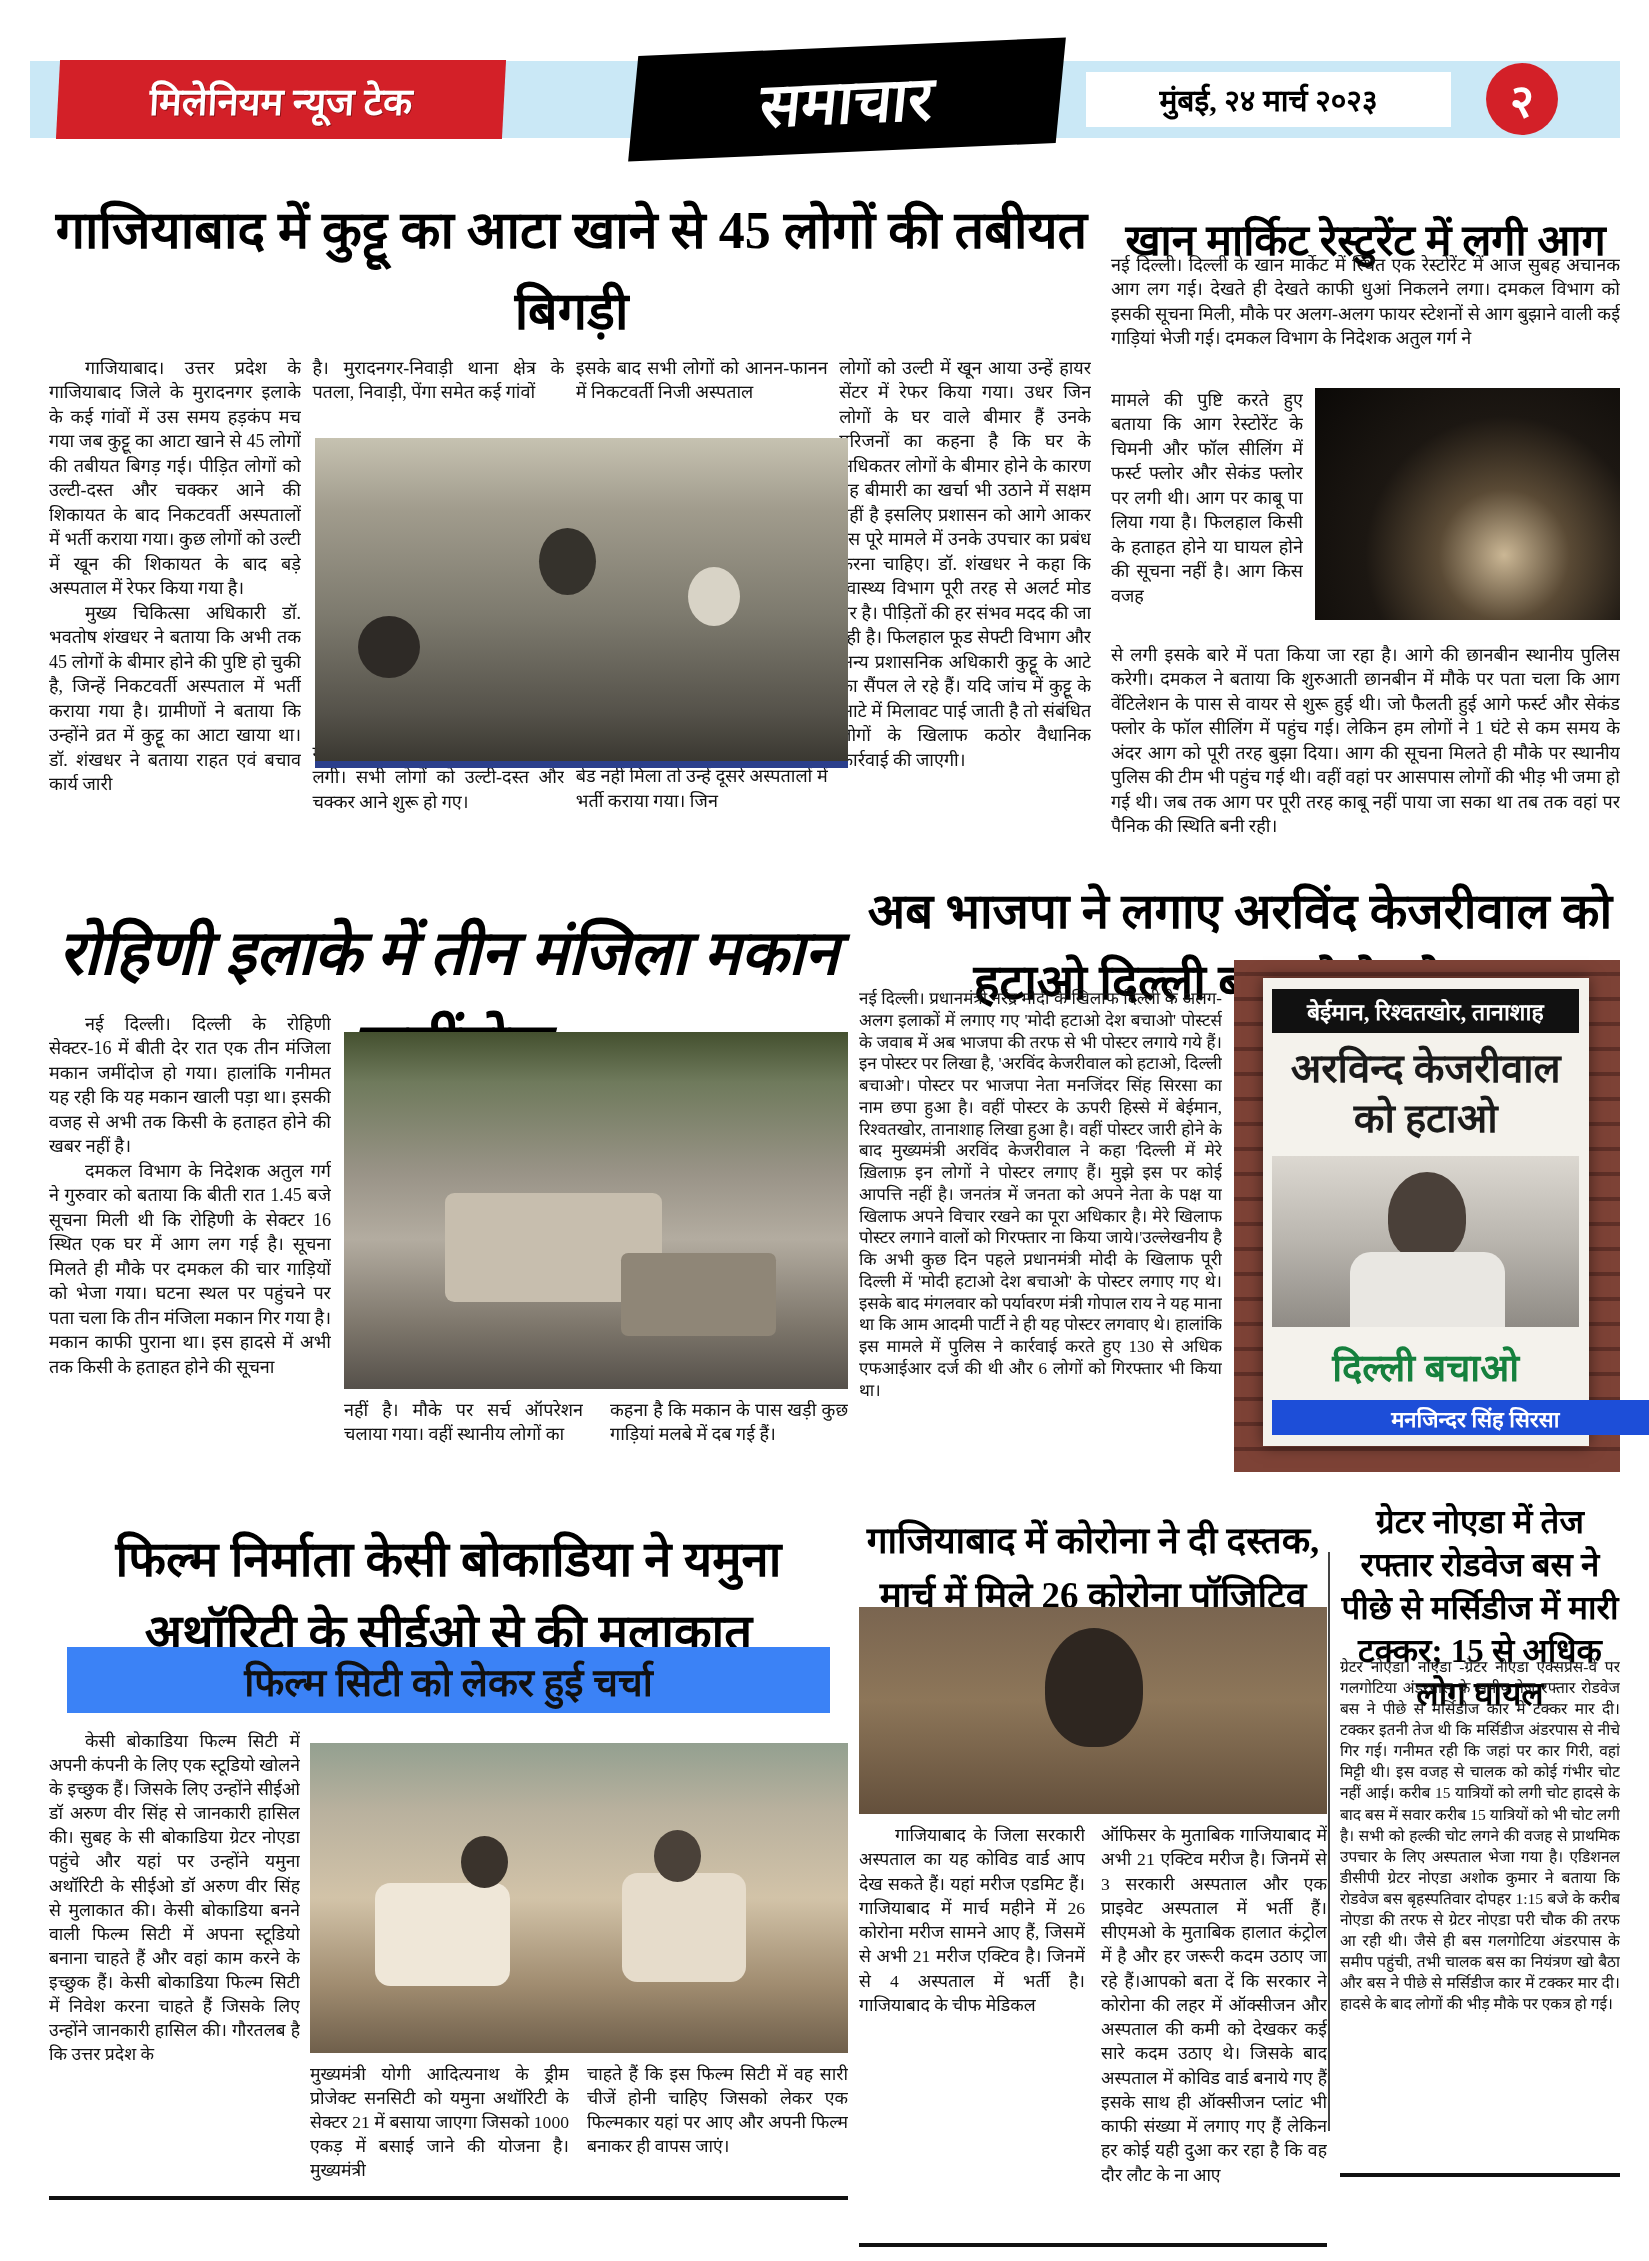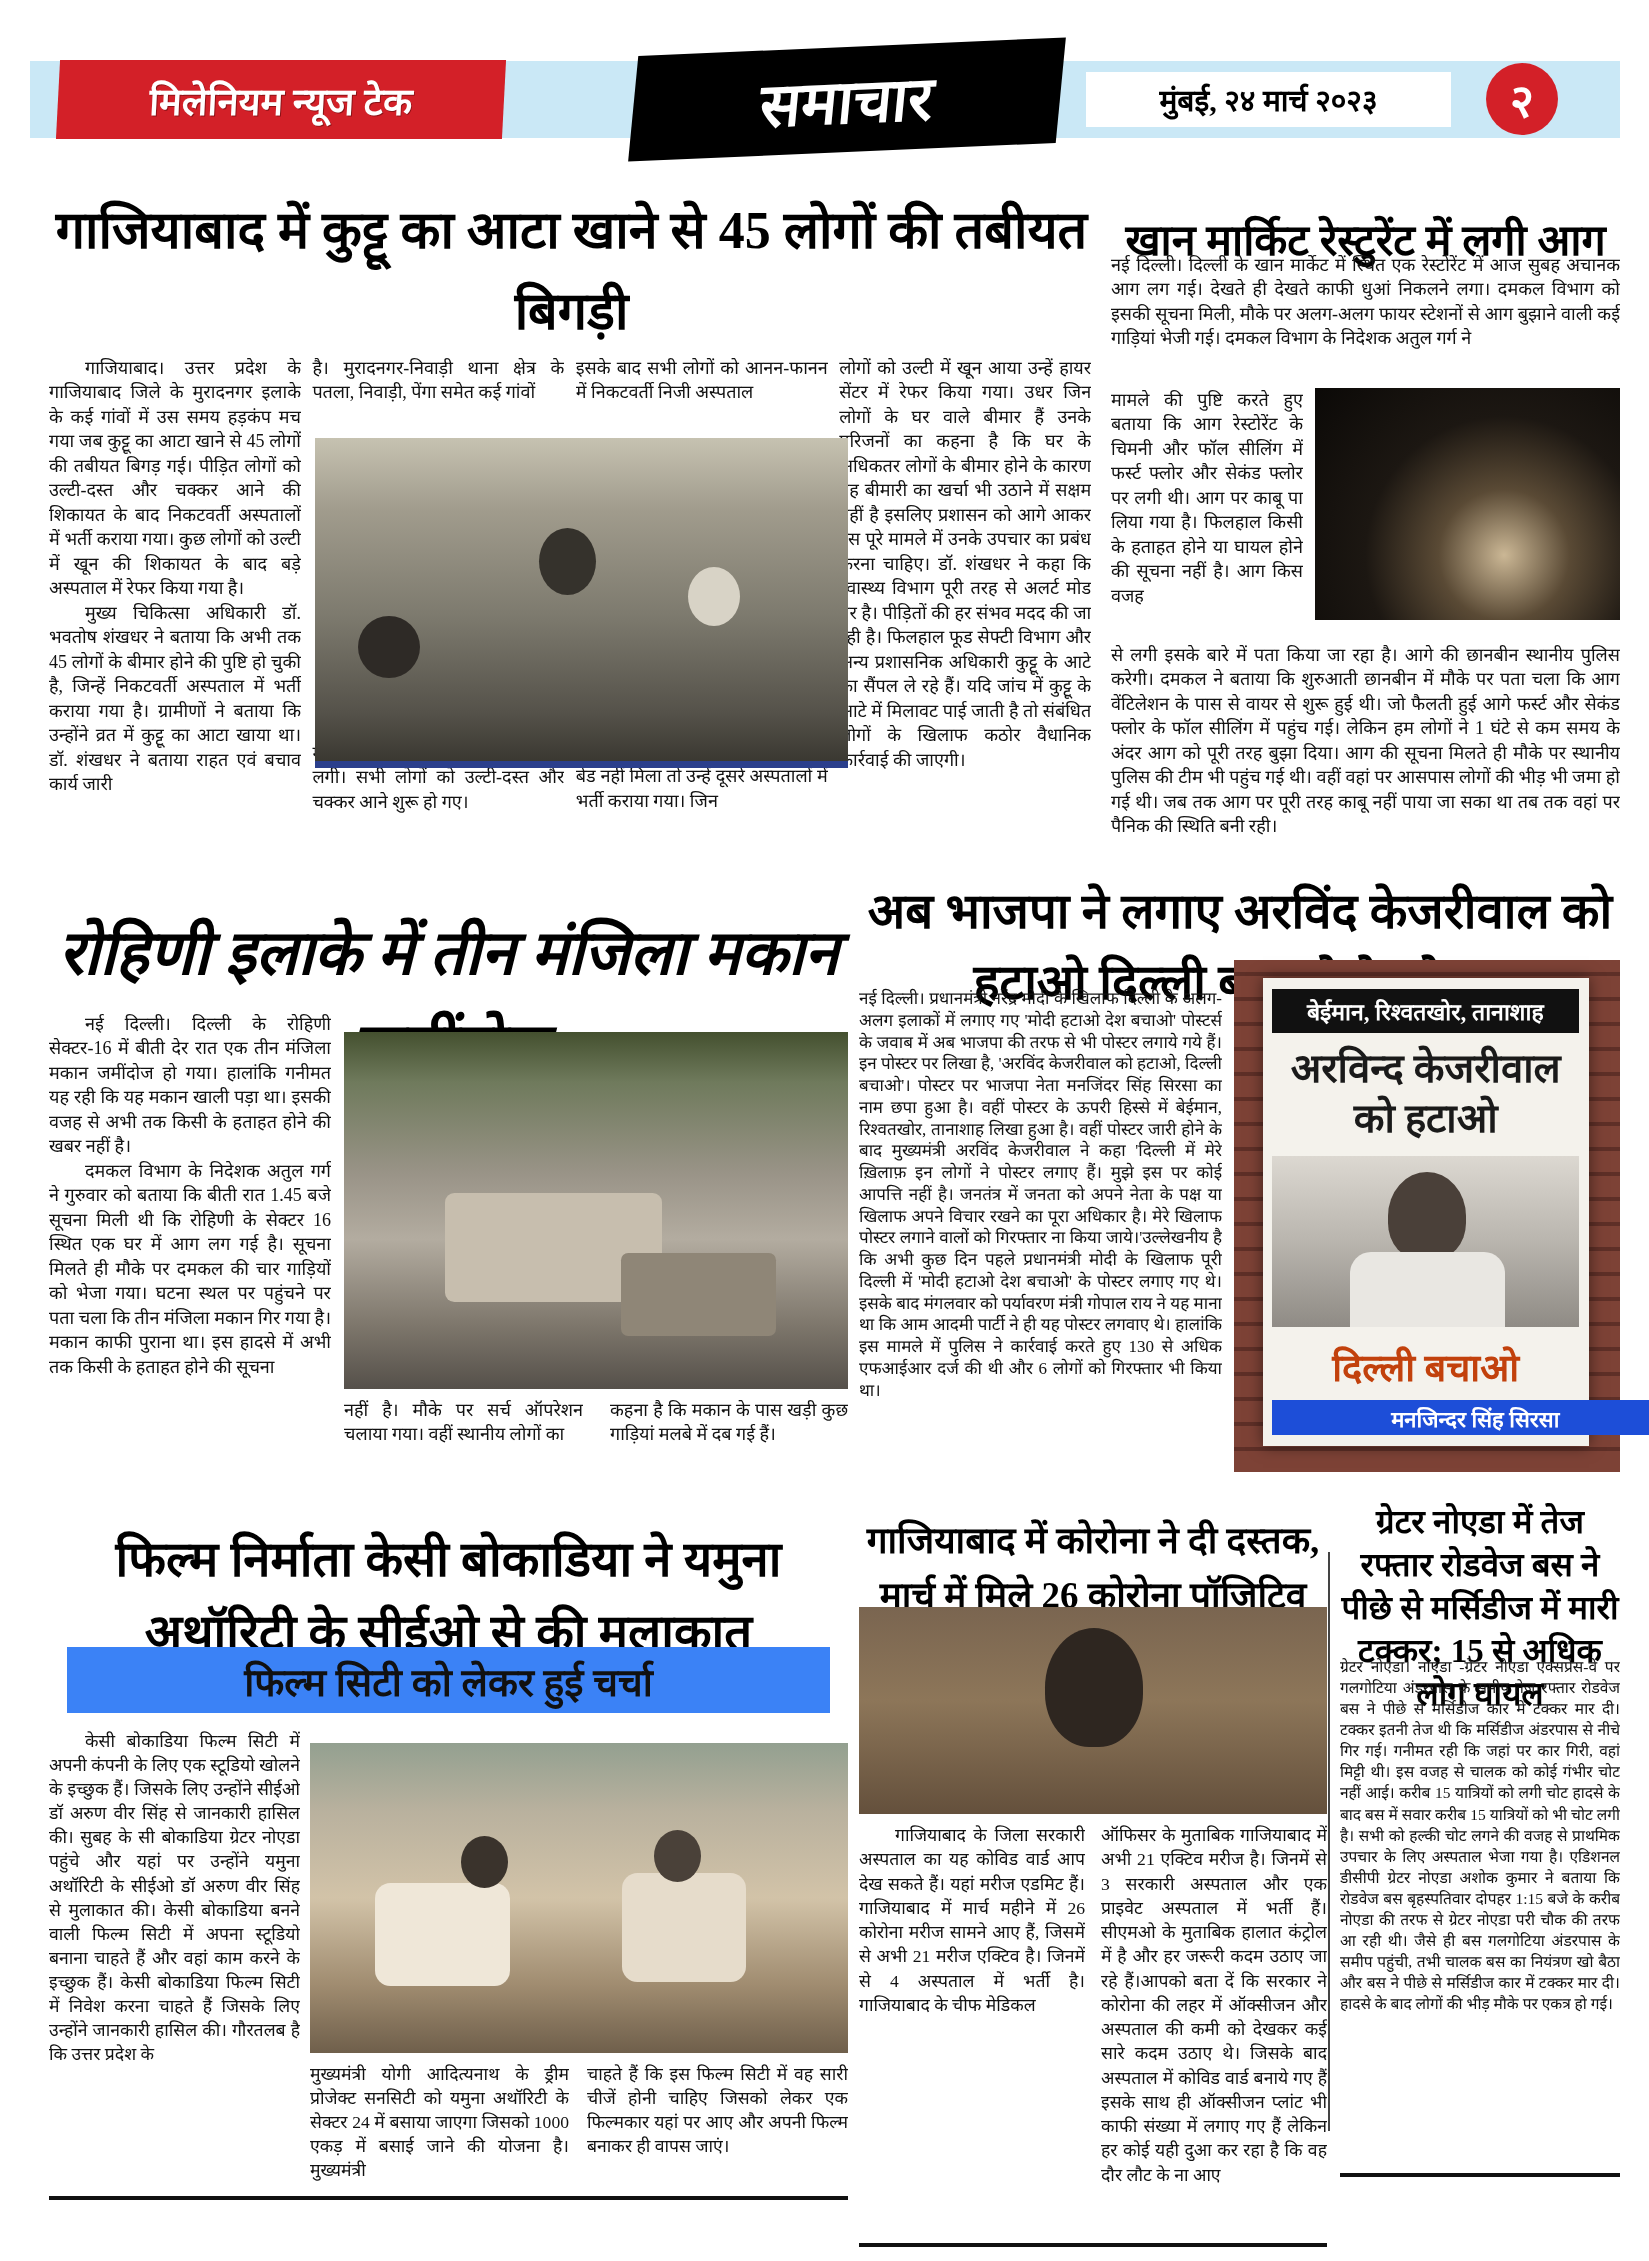--- a/index.html
+++ b/index.html
@@ -62,21 +62,21 @@
   .poster-sheet{left:28.5px;top:18px;width:326px;height:468px;background:#f4f2ec;
      box-shadow:0 0 14.5px rgba(0,0,0,.5);}
   .poster-strip{left:9.3px;top:11.4px;width:307px;height:44px;background:#111;color:#fff;
      display:flex;align-items:center;justify-content:center;font-weight:bold;font-size:23px;}
   .poster-title{left:5.2px;top:66px;width:316px;font-weight:bold;font-size:40px;line-height:1.25;
      text-align:center;color:#1a1a1a;}
   .poster-photo{left:9.3px;top:178px;width:307px;height:171px;
      background:linear-gradient(180deg,#dcd8d1 0%,#b9b5ae 50%,#8f8b85 100%);}
   .poster-head{left:116px;top:15.5px;width:78px;height:88px;border-radius:50% 50% 42% 42%;background:#4a4039;}
   .poster-shirt{left:78px;top:96px;width:155px;height:75px;border-radius:21px 21px 0 0;background:#e9e7e2;}
-  .poster-slogan{left:5.2px;top:362px;width:316px;font-weight:bold;font-size:38px;text-align:center;color:#c2410c;}
+  .poster-slogan{left:5.2px;top:362px;width:316px;font-weight:bold;font-size:38px;text-align:center;color:#15803d;}
   .poster-name{left:9.3px;top:422px;width:369px;height:35px;background:#1d4ed8;color:#fff;
      display:flex;align-items:center;justify-content:center;font-weight:bold;font-size:22px;padding-left:19px;}
   
   .a5{left:49px;top:1482px;width:799px;height:722px;}
   .a5 .hl{left:0;top:0;width:100%;font-size:49px;line-height:1.5;}
   .a5-sub{left:18px;top:165px;width:763px;height:66px;background:#3b82f6;
      display:flex;align-items:center;justify-content:center;font-weight:bold;font-size:39px;}
   .a5-col1{left:0;top:247px;width:251px;height:455px;font-size:17.6px;line-height:1.37;}
   .a5-photo{left:261px;top:261px;width:538px;height:310px;
      background:linear-gradient(180deg,#93a090 0%,#b9b19e 22%,#d2c3a8 50%,#a08c70 78%,#6f5f4b 100%);}
@@ -183,21 +183,21 @@
     <div class="abs a5-sub">फिल्म सिटी को लेकर हुई चर्चा</div>
     <div class="abs txt a5-col1">
       <p>केसी बोकाडिया फिल्म सिटी में अपनी कंपनी के लिए एक स्टूडियो खोलने के इच्छुक हैं। जिसके लिए उन्होंने सीईओ डॉ अरुण वीर सिंह से जानकारी हासिल की। सुबह के सी बोकाडिया ग्रेटर नोएडा पहुंचे और यहां पर उन्होंने यमुना अथॉरिटी के सीईओ डॉ अरुण वीर सिंह से मुलाकात की। केसी बोकाडिया बनने वाली फिल्म सिटी में अपना स्टूडियो बनाना चाहते हैं और वहां काम करने के इच्छुक हैं। केसी बोकाडिया फिल्म सिटी में निवेश करना चाहते हैं जिसके लिए उन्होंने जानकारी हासिल की। गौरतलब है कि उत्तर प्रदेश के</p>
     </div>
     <div class="abs photo a5-photo">
       <div class="blob" style="left:12%;top:45%;width:135px;height:103px;border-radius:15.5px;background:#efe7d8;"></div>
       <div class="blob" style="left:58%;top:42%;width:124px;height:109px;border-radius:15.5px;background:#e6dccb;"></div>
       <div class="blob" style="left:28%;top:30%;width:47px;height:52px;background:#3a332c;"></div>
       <div class="blob" style="left:64%;top:28%;width:47px;height:52px;background:#4a4139;"></div>
     </div>
-    <div class="abs txt a5-capM">मुख्यमंत्री योगी आदित्यनाथ के ड्रीम प्रोजेक्ट सनसिटी को यमुना अथॉरिटी के सेक्टर 24 में बसाया जाएगा जिसको 1000 एकड़ में बसाई जाने की योजना है। मुख्यमंत्री</div>
+    <div class="abs txt a5-capM">मुख्यमंत्री योगी आदित्यनाथ के ड्रीम प्रोजेक्ट सनसिटी को यमुना अथॉरिटी के सेक्टर 21 में बसाया जाएगा जिसको 1000 एकड़ में बसाई जाने की योजना है। मुख्यमंत्री</div>
     <div class="abs txt a5-capR">चाहते हैं कि इस फिल्म सिटी में वह सारी चीजें होनी चाहिए जिसको लेकर एक फिल्मकार यहां पर आए और अपनी फिल्म बनाकर ही वापस जाएं।</div>
   </section>
 
   <section class="abs a6">
     <h2 class="abs hl">गाजियाबाद में कोरोना ने दी दस्तक, मार्च में मिले 26 कोरोना पॉजिटिव</h2>
     <div class="abs photo a6-photo">
       <div class="abs a6-head"></div>
     </div>
     <div class="abs txt a6-col1">
       <p>गाजियाबाद के जिला सरकारी अस्पताल का यह कोविड वार्ड आप देख सकते हैं। यहां मरीज एडमिट हैं। गाजियाबाद में मार्च महीने में 26 कोरोना मरीज सामने आए हैं, जिसमें से अभी 21 मरीज एक्टिव है। जिनमें से 4 अस्पताल में भर्ती है। गाजियाबाद के चीफ मेडिकल</p>

